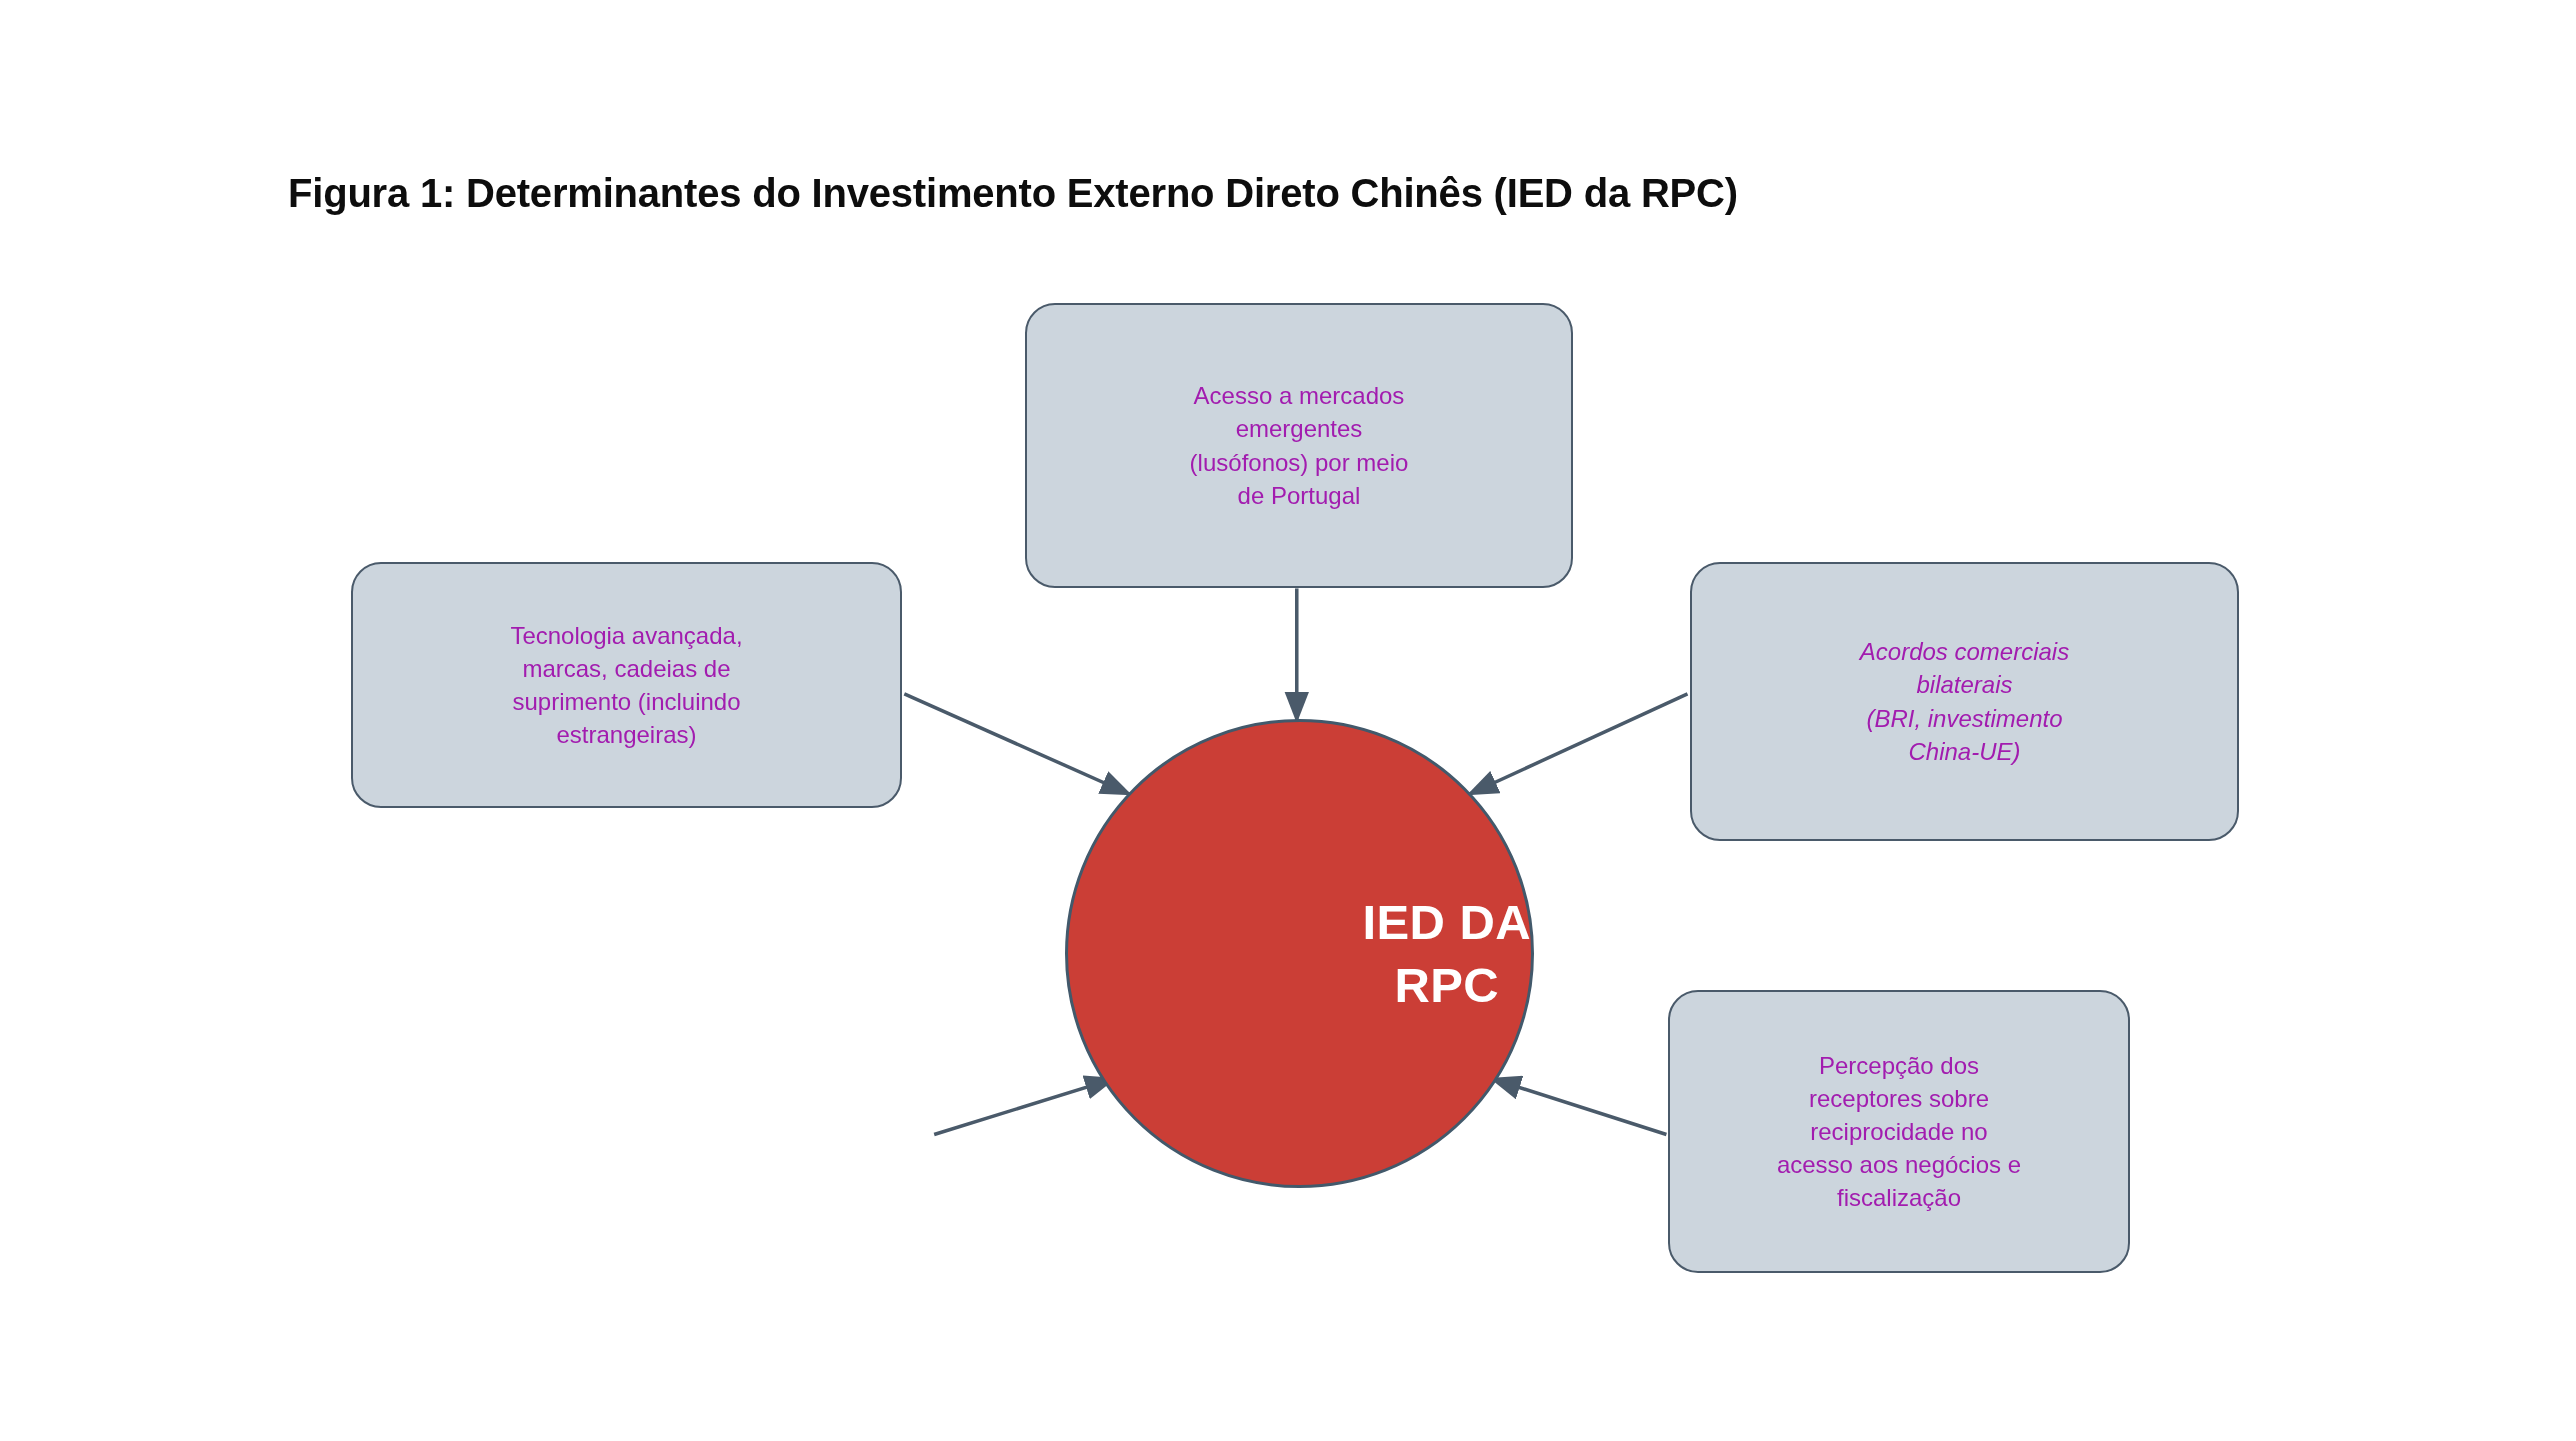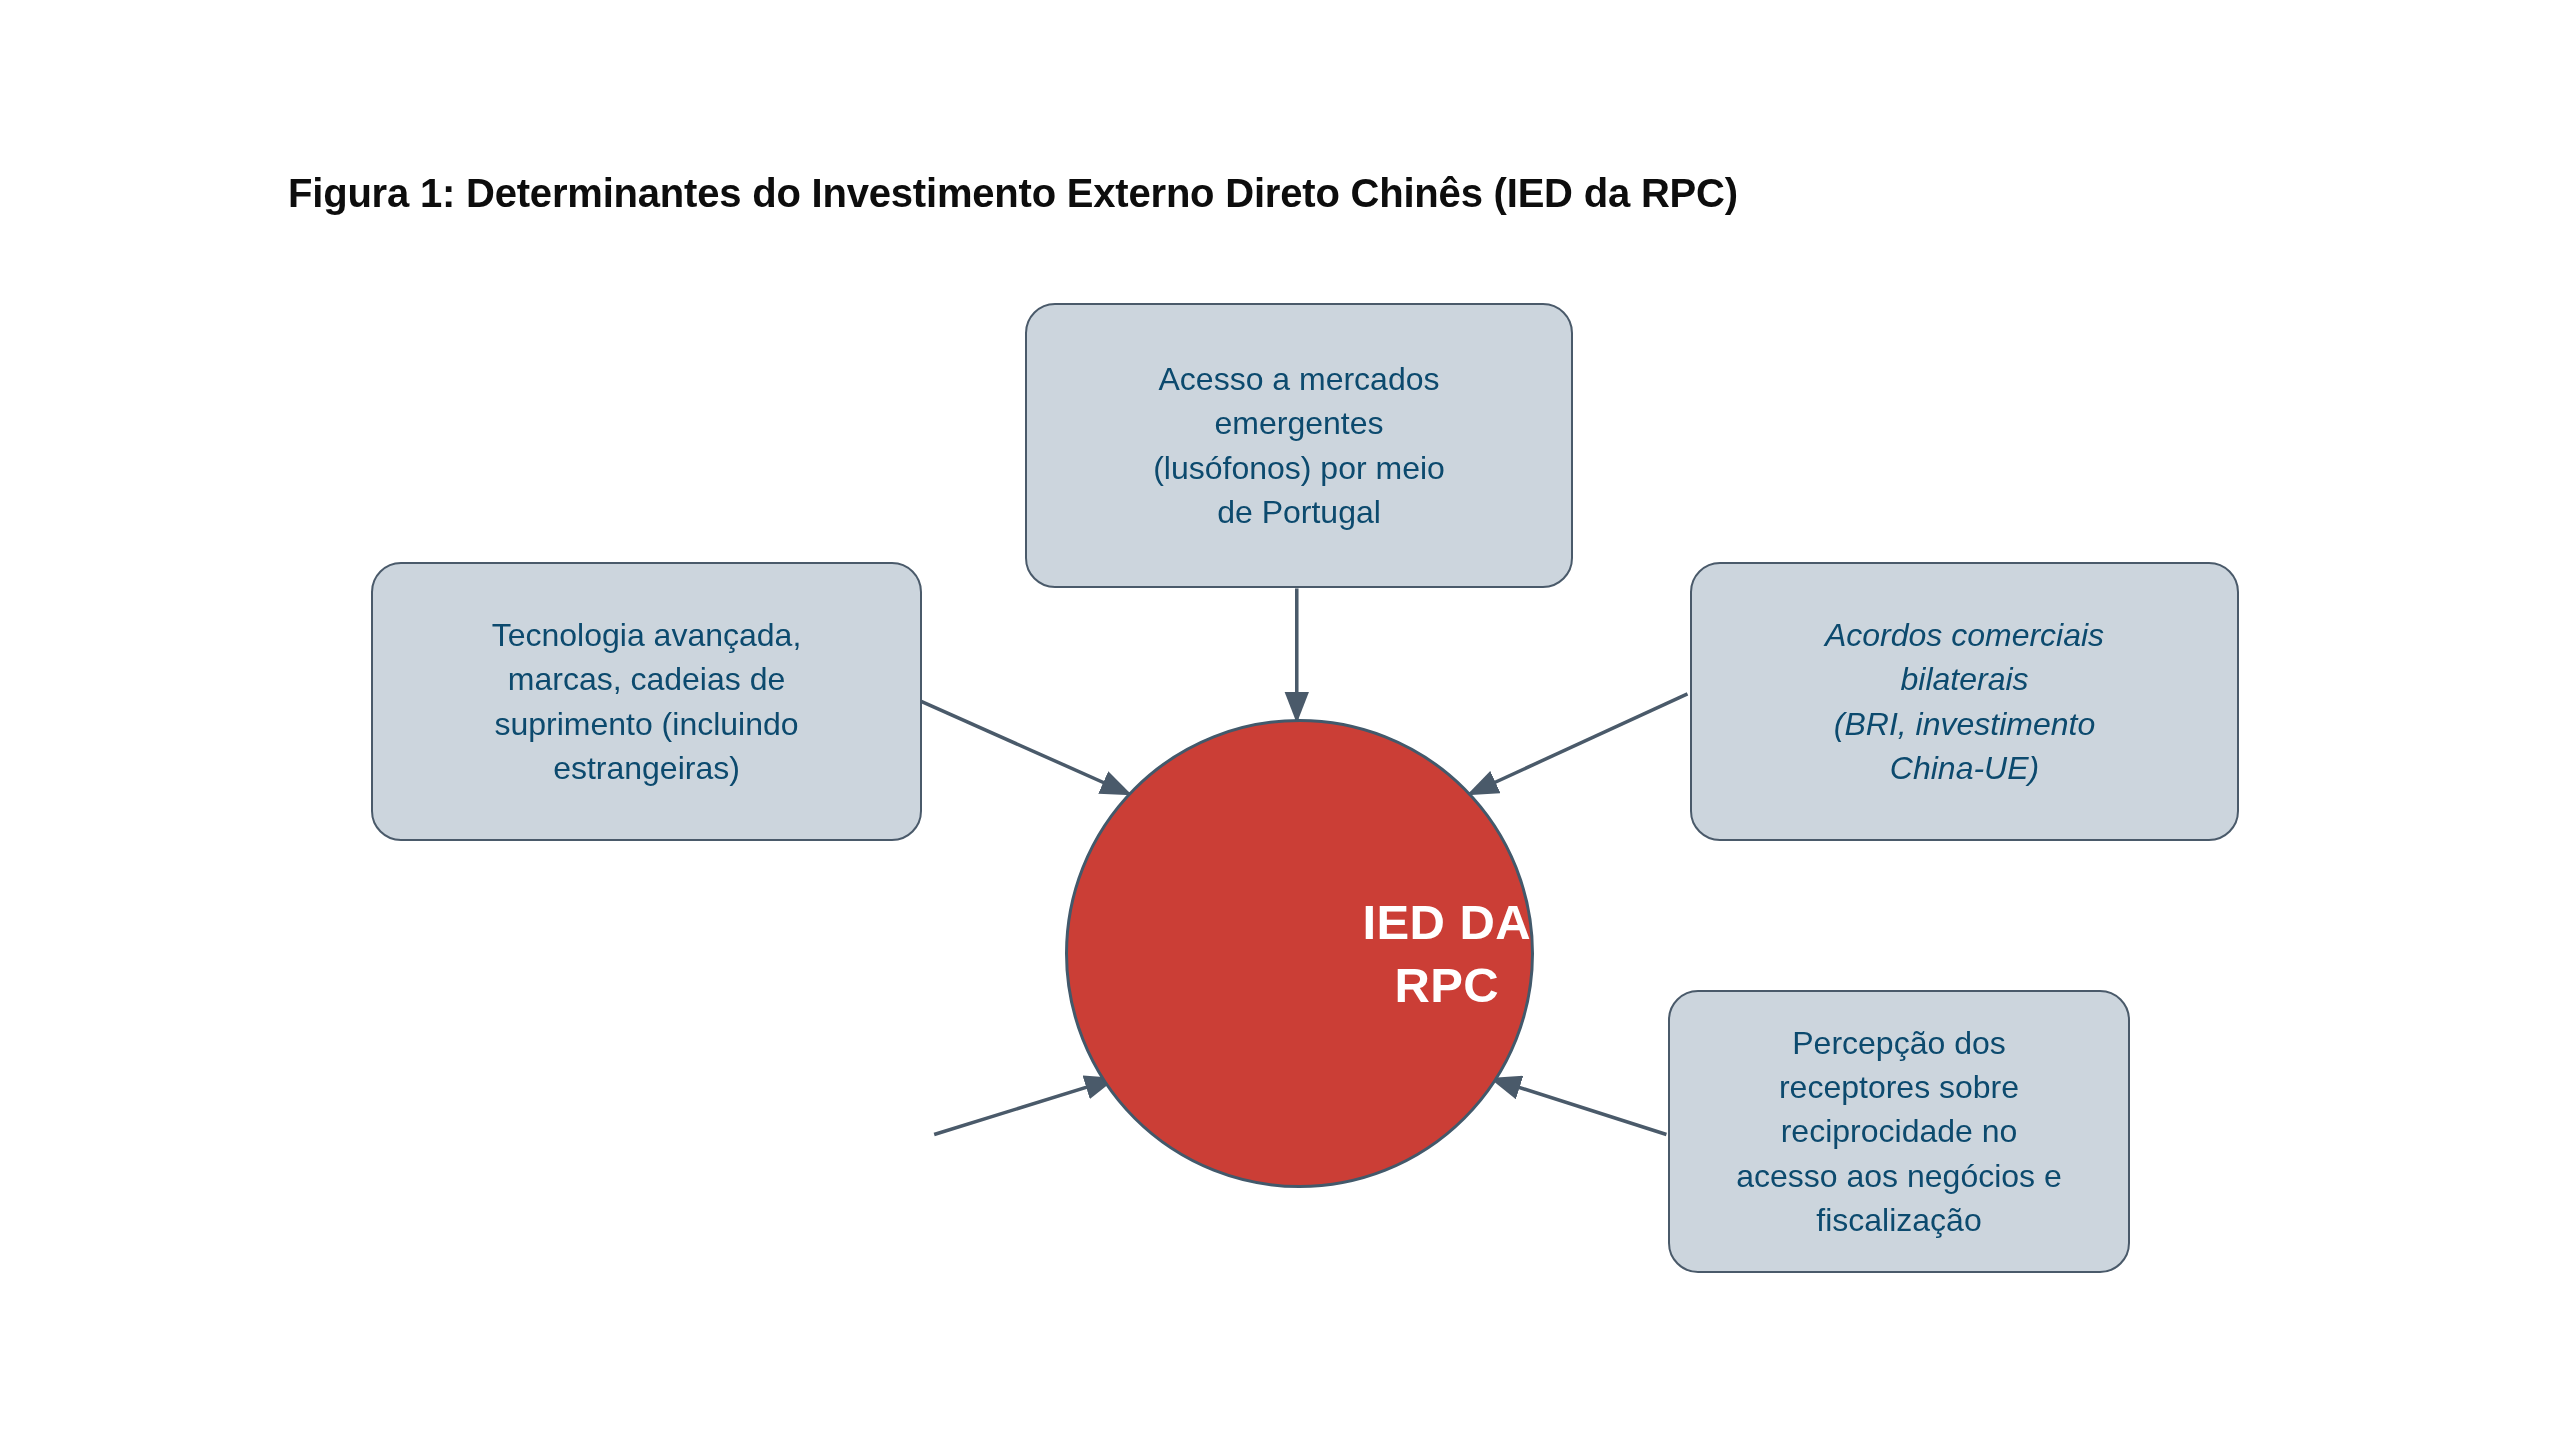--- a/index.html
+++ b/index.html
@@ -46,34 +46,34 @@
   .node-box {
     position: absolute;
     box-sizing: border-box;
     background: #ccd5dd;
     border: 2.6px solid #4a5a6a;
     border-radius: 30px;
     display: flex;
     align-items: center;
     justify-content: center;
     text-align: center;
-    color: #0c4a6e;
-    font-size: 32px;
+    color: #a21caf;
+    font-size: 24px;
     line-height: 1.38;
     padding: 8.8px 19.3px;
     z-index: 3;
   }
   .node-box .node-text {
     white-space: pre-line;
     display: block;
     width: 100%;
   }
 
   #box-top           { left: 1025px; top: 303px;  width: 548px; height: 285px; }
-  #box-left-top      { left: 371px;  top: 562px;  width: 551px; height: 279px; }
+  #box-left-top      { left: 351px;  top: 562px;  width: 551px; height: 246px; }
   #box-right-top     { left: 1690px; top: 562px;  width: 549px; height: 279px; font-style: italic; }
   #box-left-bottom   { left: 379px;  top: 999px; width: 553px; height: 272px; }
   #box-right-bottom  { left: 1668px; top: 990px; width: 462px; height: 283px; }
 
   
   #hub {
     position: absolute;
     left: 1065px;
     top: 719px;
     width: 469px;

